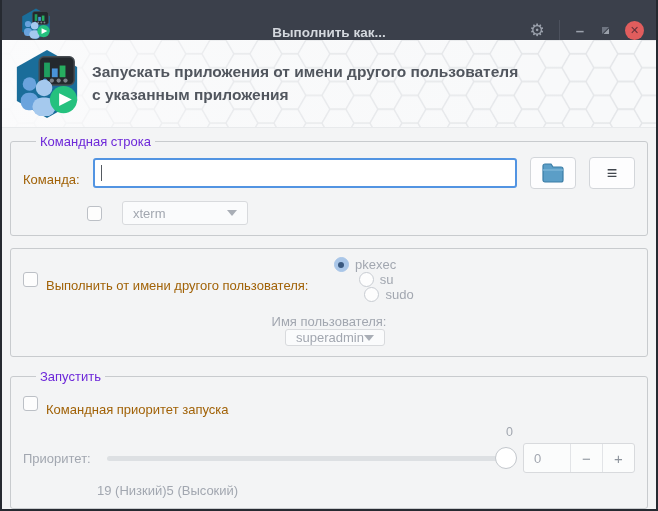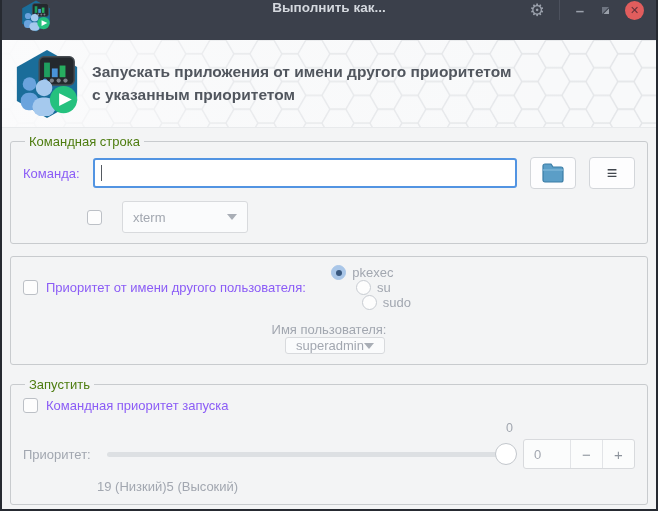--- a/index.html
+++ b/index.html
@@ -12,21 +12,21 @@
     border:2px solid #262a31;
     border-top:none;
     display:flex; flex-direction:column;
     overflow:hidden;
   }
 
   
   .titlebar {
     height:40px; flex:0 0 40px;
     background:#3b404b;
-    display:flex; align-items:flex-start;
+    display:flex; align-items:flex-end;
     position:relative;
     padding:0 12px 0 18px;
   }
   .titlebar .app-icon-sm { width:32px; height:32px; flex:0 0 32px; }
   .titlebar-title {
     position:absolute; left:0; right:0; text-align:center;
     color:#d4d8de; font-size:13.5px; font-weight:bold;
     pointer-events:none;
   }
   .tb-controls { margin-left:auto; display:flex; align-items:center; gap:14px; z-index:2; }
@@ -59,26 +59,26 @@
     line-height:1.45;
   }
 
   
   .content { flex:1; display:flex; flex-direction:column; padding-top:6px; }
 
   fieldset {
     margin:0 8px; padding:2px 12px 10px;
     border:1px solid #c8cbce; border-radius:3px;
   }
-  legend { font-size:13px; color:#4d7c0f; padding:0 4px; margin-left:2px; }
+  legend { font-size:13px; color:#6d28d9; padding:0 4px; margin-left:13px; }
   .fs-gap { height:12px; flex:0 0 12px; }
 
   .row { display:flex; align-items:center; }
 
-  .lbl-dark { font-size:13px; color:#8b5cf6; }
+  .lbl-dark { font-size:13px; color:#a16207;margin-top:12px; }
   .lbl-gray { font-size:13px; color:#a2a7b0; }
 
   
   .cmd-row { margin-top:6px; }
   .cmd-label { width:70px; flex:0 0 70px; }
   .text-input {
     flex:1; height:30px;
     background:#ffffff;
     border:2px solid #5294e2; border-radius:3px;
     display:flex; align-items:center; padding-left:6px;
@@ -102,21 +102,21 @@
     border-radius:50%;
     background:#fdfdfd; border:1px solid #c8ccd2;
     margin-right:6px;
     display:flex; align-items:center; justify-content:center;
   }
   .radio.selected { background:#a9c6e8; border-color:#a9c6e8; }
   .radio.selected .dot { width:6px; height:6px; border-radius:50%; background:#39587f; }
 
   .term-row { margin-top:12px; margin-left:64px; }
   .select {
-    height:32px;
+    height:24px;
     background:#fafbfc; border:1px solid #d8dadd; border-radius:3px;
     display:flex; align-items:center;
     padding:0 10px; color:#a2a7b0; font-size:13px;text-align:center;
   }
   .select .arrow {
     margin-left:auto;
     width:0; height:0;
     border-left:5px solid transparent; border-right:5px solid transparent;
     border-top:6px solid #a9aeb6;
   }
@@ -232,22 +232,22 @@
           <stop offset="1" stop-color="#fbfbfc" stop-opacity="0"></stop>
         </linearGradient>
       </defs>
       <rect width="100%" height="100%" fill="url(#hexp)"></rect>
       <rect width="100%" height="100%" fill="url(#hexfade)"></rect>
     </svg>
     <svg class="app-icon-lg">
         <use href="#appicon"></use>
       </svg>
     <div class="header-title">
-      <div>Запускать приложения от имени другого приоритетом</div>
-      <div>с указанным приоритетом</div>
+      <div>Запускать приложения от имени другого пользователя</div>
+      <div>с указанным приложения</div>
     </div>
   </div>
 
   <div class="content">
 
     <fieldset>
       <legend>Командная строка</legend>
       <div class="row cmd-row">
         <span class="lbl-dark cmd-label">Команда:</span>
         <div class="text-input">
@@ -271,21 +271,21 @@
           <span class="arrow"></span>
         </div>
       </div>
     </fieldset>
 
     <div class="fs-gap"></div>
 
     <fieldset>
       <div class="row user-row1">
         <span class="checkbox"></span>
-        <span class="lbl-dark">Приоритет от имени другого пользователя:</span>
+        <span class="lbl-dark">Выполнить от имени другого пользователя:</span>
         <div class="radio-group">
           <span class="radio-item">
             <span class="radio selected">
                 <span class="dot"></span>
               </span>
             <span class="lbl-gray">pkexec</span>
           </span>
           <span class="radio-item">
             <span class="radio"></span>
             <span class="lbl-gray">su</span>

